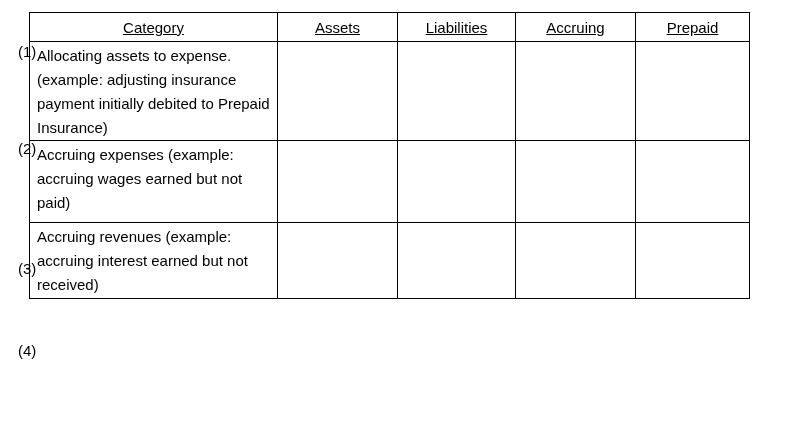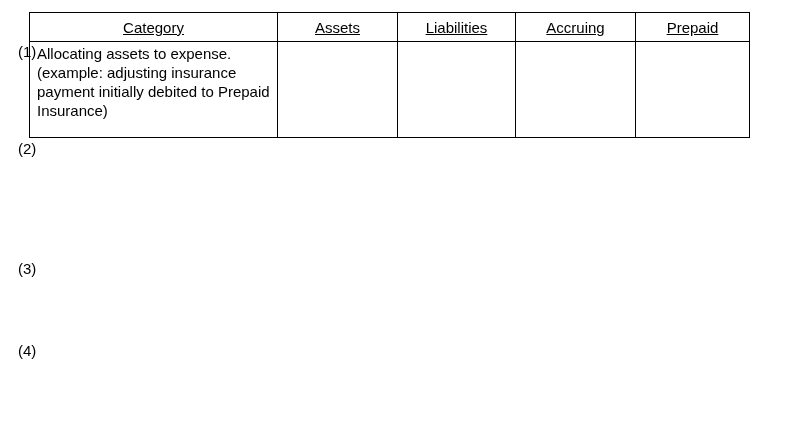--- a/index.html
+++ b/index.html
@@ -3,21 +3,21 @@
 <meta charset="utf-8">
 <style>
   html, body { margin:0; padding:0; background:#ffffff; }
   body { width:802px; height:431px; position:relative; overflow:hidden;
          font-family:"Liberation Sans", sans-serif; color:#000; font-size:15px; }
   .num { position:absolute; left:18px; font-size:15px; line-height:18px; }
   table { position:absolute; left:29px; top:12px; border-collapse:collapse; table-layout:fixed; }
   td, th { border:1px solid #000; padding:0; vertical-align:top; font-weight:normal; }
   th { height:28px; text-align:center; vertical-align:middle; }
   th span { text-decoration:underline; }
-  td.cat { padding:2px 4px 0 7px; line-height:19px; }
+  td.cat { padding:2px 4px 0 7px; line-height:24px; }
 </style>
 </head>
 <body>
 
 <div class="num" style="top:43px">(1)</div>
 <div class="num" style="top:140px">(2)</div>
 <div class="num" style="top:260px">(3)</div>
 <div class="num" style="top:342px">(4)</div>
 
 <table>
@@ -36,14 +36,28 @@
     <th><span>Accruing</span></th>
     <th><span>Prepaid</span></th>
   </tr>
   <tr style="height:96px">
     <td class="cat">Allocating assets to expense. (example: adjusting insurance payment initially debited to Prepaid Insurance)</td>
     <td></td>
     <td></td>
     <td></td>
     <td></td>
   </tr>
+  <tr style="height:82px">
+    <td class="cat">Accruing expenses (example: accruing wages earned but not paid)</td>
+    <td></td>
+    <td></td>
+    <td></td>
+    <td></td>
+  </tr>
+  <tr style="height:76px">
+    <td class="cat">Accruing revenues (example: accruing interest earned but not received)</td>
+    <td></td>
+    <td></td>
+    <td></td>
+    <td></td>
+  </tr>
 </tbody>
   </table>
 
 </body></html>

